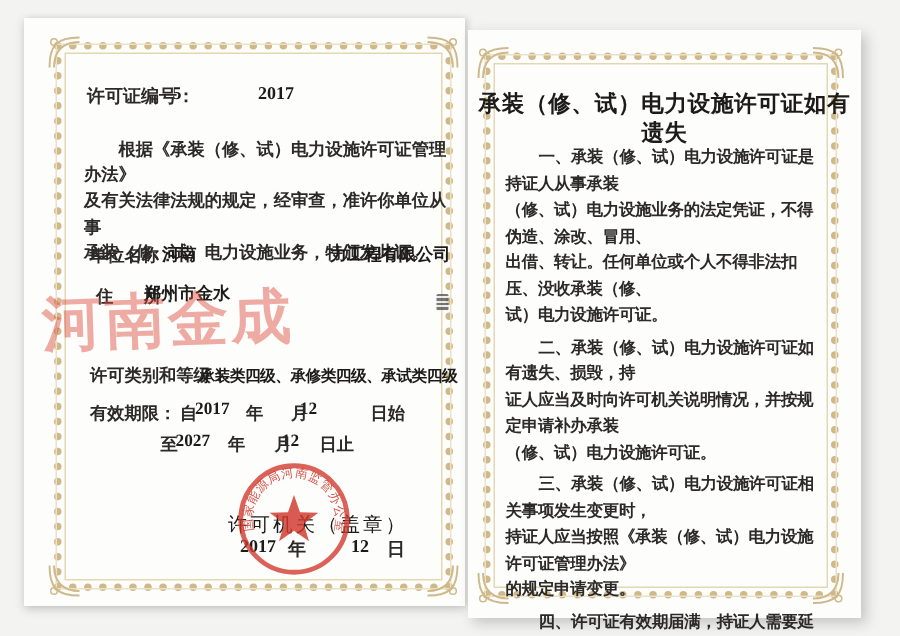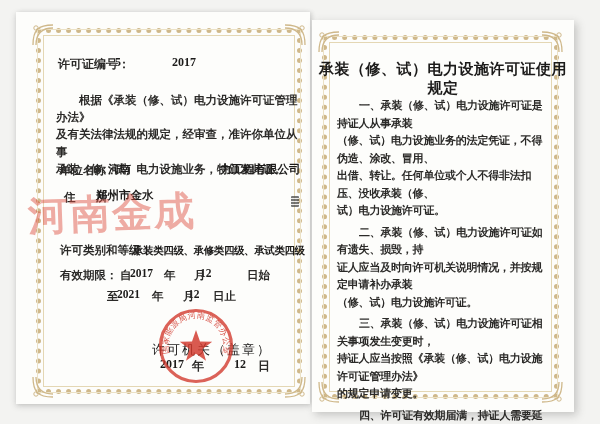--- a/index.html
+++ b/index.html
@@ -105,21 +105,21 @@
       <span class="abs" style="left:44px;">有效期限：</span>
       <span class="abs" style="left:104px;">自</span>
       <span class="abs num" style="left:114px;">2017</span>
       <span class="abs" style="left:148px;">年</span>
       <span class="abs num" style="left:158px;">12</span>
       <span class="abs" style="left:178px;">月</span>
       <span class="abs" style="left:207px;margin-left:24px;">日始</span>
     </div>
     <div class="row" style="top:277px;">
       <span class="abs" style="left:91px;">至</span>
-      <span class="abs num" style="left:101px;">2021</span>
+      <span class="abs num" style="left:101px;">2027</span>
       <span class="abs" style="left:136px;">年</span>
       <span class="abs num" style="left:146px;">12</span>
       <span class="abs" style="left:167px;">月</span>
       <span class="abs" style="left:197px;">日止</span>
     </div>
 
     <div class="authority">许可机关（盖章）</div>
     <div class="dateline">
       <span class="abs num" style="left:144px;">2017</span>
       <span class="abs" style="left:176px;">年</span>
@@ -161,21 +161,21 @@
           <circle cx="4" cy="4" r="2.2" fill="none" stroke="var(--border-tan)" stroke-width="1"></circle>
         </svg>
     </div>
     <div class="corner" style="left:6px;bottom:9px;transform:rotate(270deg);">
       <svg width="22" height="22" viewBox="0 0 22 22">
           <path d="M1,21 C1,6 6,1 21,1 M4,21 C4,10 10,4 21,4" fill="none" stroke="var(--border-tan)" stroke-width="1.3"></path>
           <circle cx="4" cy="4" r="2.2" fill="none" stroke="var(--border-tan)" stroke-width="1"></circle>
         </svg>
     </div>
 
-    <div class="rules-title">承装（修、试）电力设施许可证使用规定</div>
+    <div class="rules-title">承装（修、试）电力设施许可证如有遗失</div>
     <div class="rules">
       <div class="para">一、承装（修、试）电力设施许可证是持证人从事承装
 （修、试）电力设施业务的法定凭证，不得伪造、涂改、冒用、
 出借、转让。任何单位或个人不得非法扣压、没收承装（修、
 试）电力设施许可证。</div>
       <div class="para">二、承装（修、试）电力设施许可证如有遗失、损毁，持
 证人应当及时向许可机关说明情况，并按规定申请补办承装
 （修、试）电力设施许可证。</div>
       <div class="para">三、承装（修、试）电力设施许可证相关事项发生变更时，
 持证人应当按照《承装（修、试）电力设施许可证管理办法》

